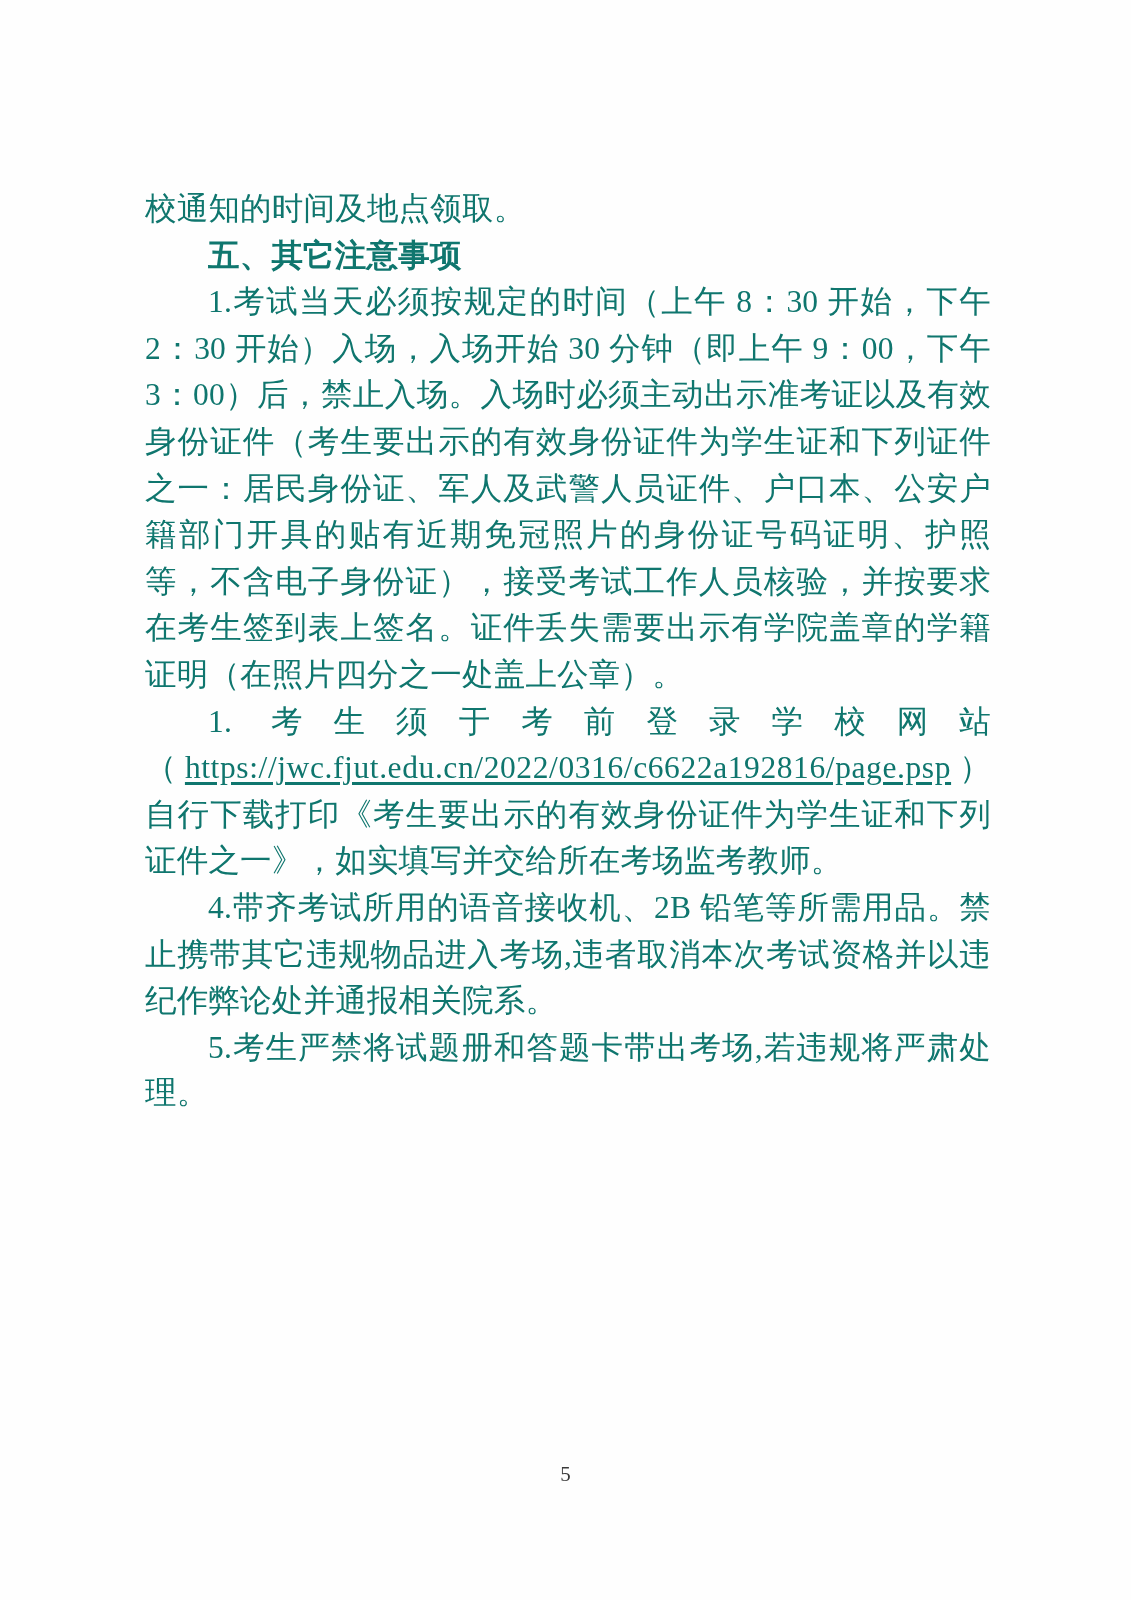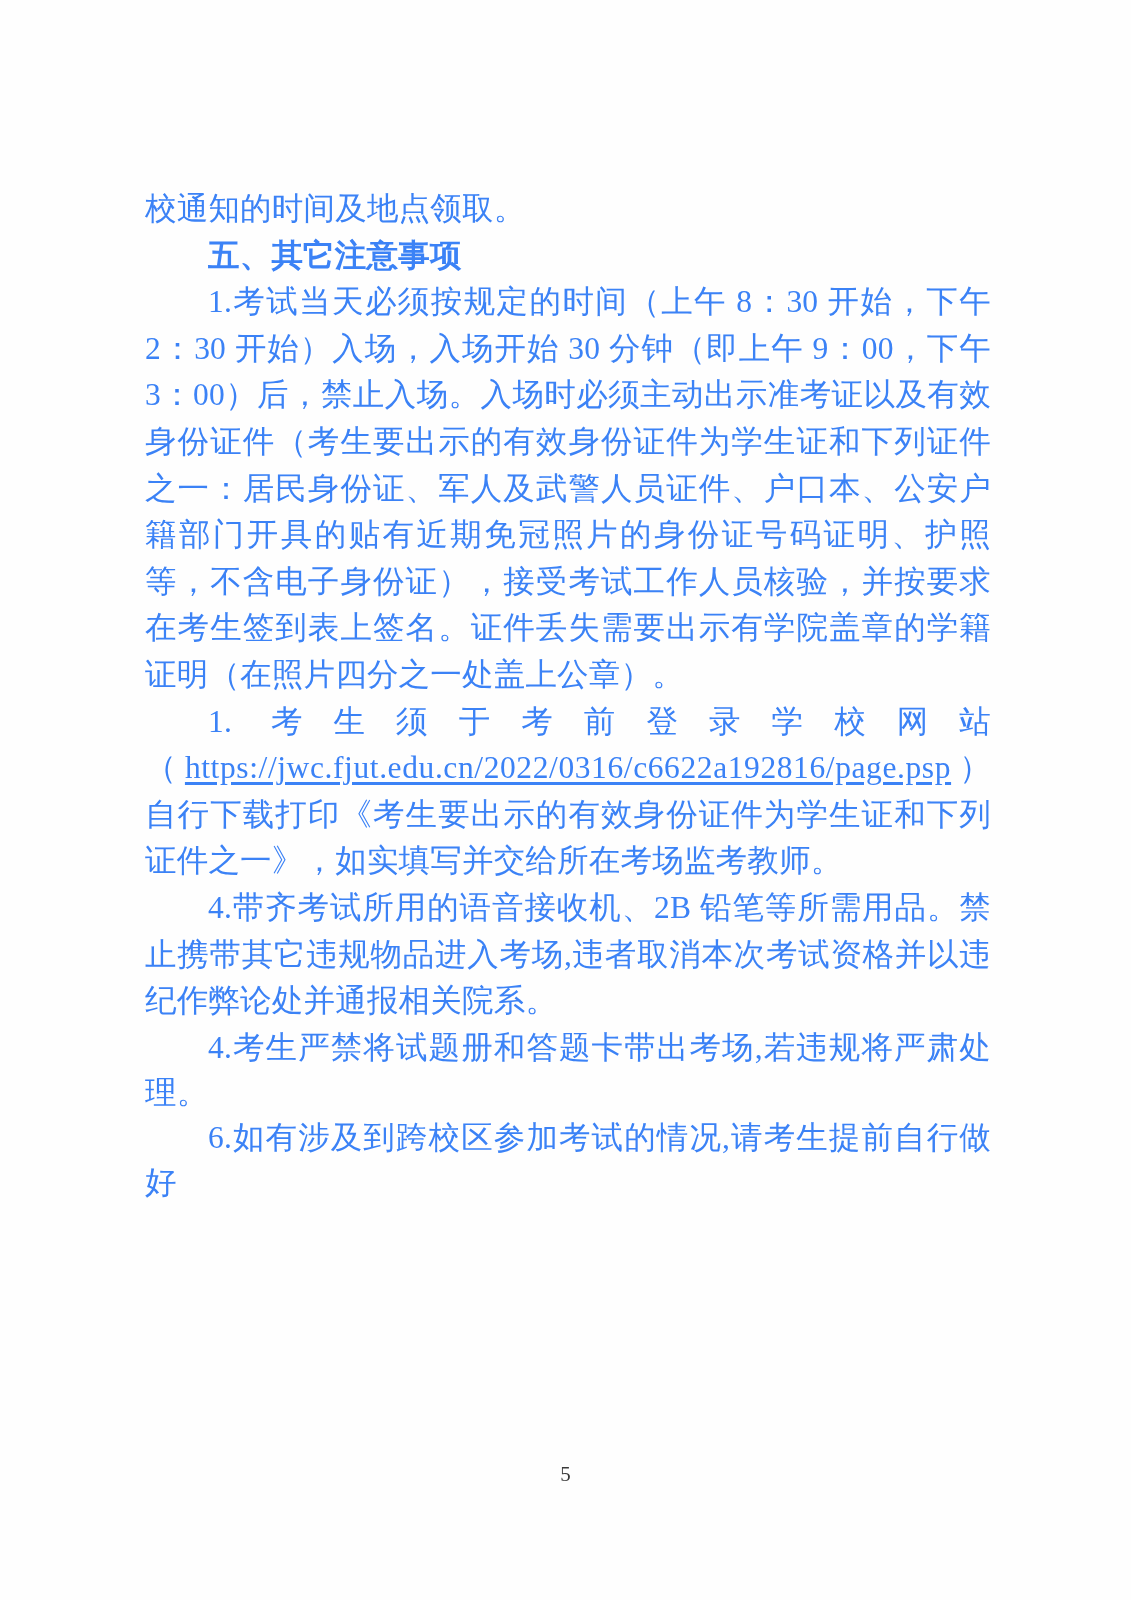--- a/index.html
+++ b/index.html
@@ -33,21 +33,21 @@
     width: 846px;
   }
 
   .para {
     margin: 0;
     font-size: 31.5px;
     line-height: 46.6px;
     text-align: justify;
     text-align-last: left;
     text-justify: inter-character;
-    color: #3b82f6;
+    color: #0f766e;
     letter-spacing: 0.2px;
     word-break: break-all;
   }
 
   .para.indent {
     text-indent: 2em;
   }
 
   .para.heading {
     text-indent: 2em;
@@ -99,21 +99,20 @@
 
     <p class="para heading">五、其它注意事项</p>
 
     <p class="para indent">1.考试当天必须按规定的时间（上午 8：30 开始，下午 2：30 开始）入场，入场开始 30 分钟（即上午 9：00，下午 3：00）后，禁止入场。入场时必须主动出示准考证以及有效身份证件（考生要出示的有效身份证件为学生证和下列证件之一：居民身份证、军人及武警人员证件、户口本、公安户籍部门开具的贴有近期免冠照片的身份证号码证明、护照等，不含电子身份证），接受考试工作人员核验，并按要求在考生签到表上签名。证件丢失需要出示有学院盖章的学籍证明（在照片四分之一处盖上公章）。</p>
 
     <p class="para stretch-first"><span class="stretch-line">1. 考生须于考前登录学校网站</span><span>（</span><span class="url">https://jwc.fjut.edu.cn/2022/0316/c6622a192816/page.psp</span><span>）</span><span>自行下载打印《考生要出示的有效身份证件为学生证和下列证件之一》，如实填写并交给所在考场监考教师。</span></p>
 
 
     <p class="para indent">4.带齐考试所用的语音接收机、2B 铅笔等所需用品。禁止携带其它违规物品进入考场,违者取消本次考试资格并以违纪作弊论处并通报相关院系。</p>
 
-    <p class="para indent compact">4.考生严禁将试题册和答题卡带出考场,若违规将严肃处理。</p>
+    <p class="para indent compact">5.考生严禁将试题册和答题卡带出考场,若违规将严肃处理。</p>
 
-    <p class="para indent compact">6.如有涉及到跨校区参加考试的情况,请考生提前自行做好</p>
 
   </div>
 
   <div class="page-number">5</div>
 
 </div>
 
 </body></html>

